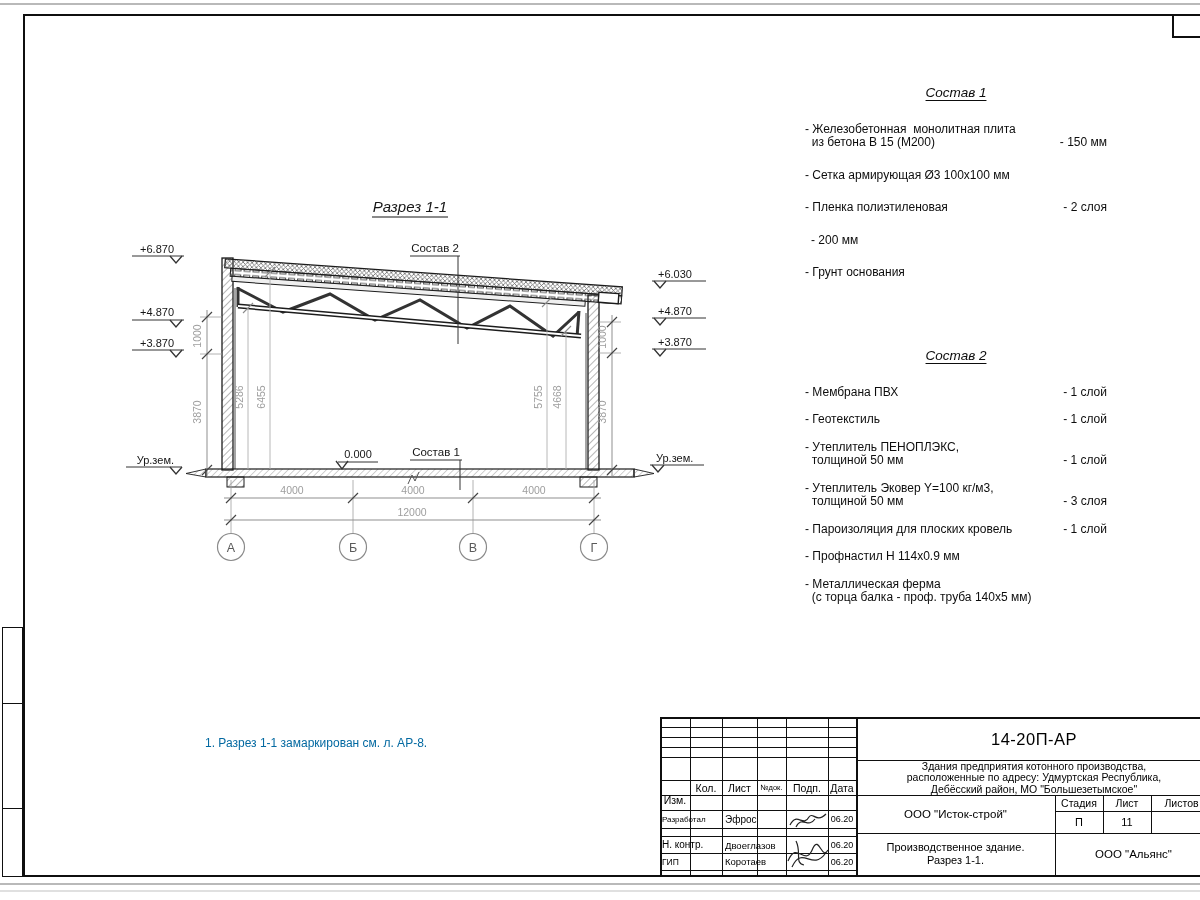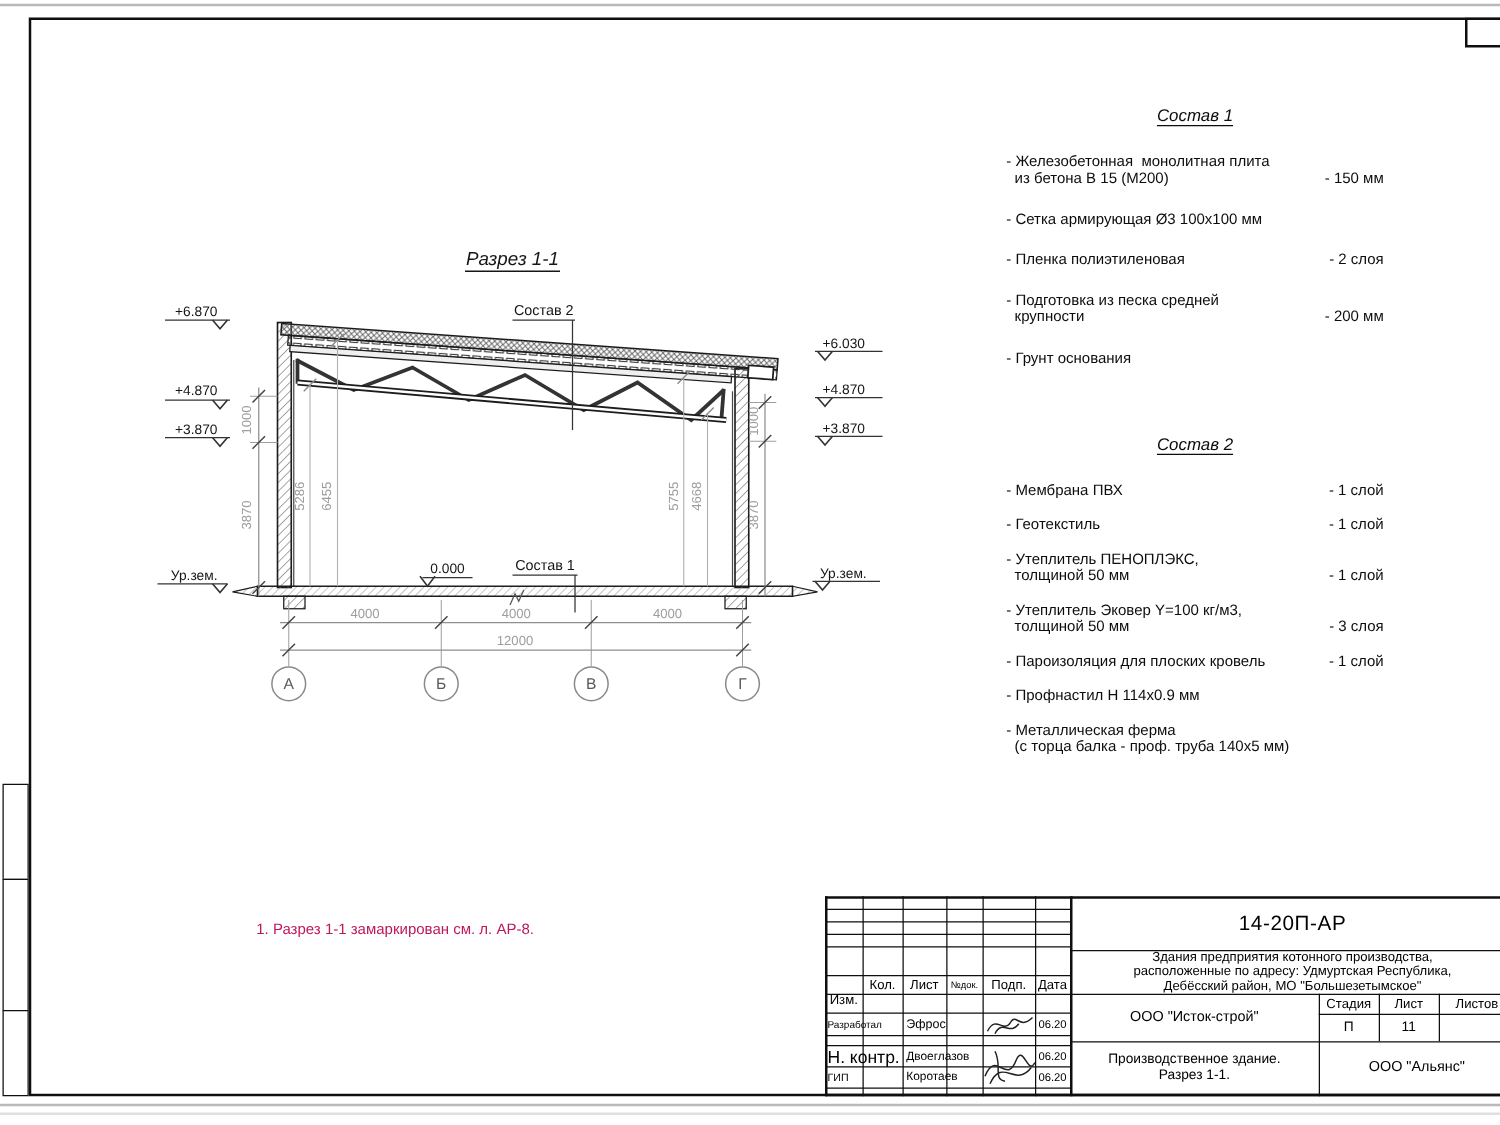--- a/index.html
+++ b/index.html
@@ -16,21 +16,21 @@
   .lm-box{position:absolute;left:2px;width:21px;border:1.5px solid #0f0f0f;
     box-sizing:border-box;background:#fff;}
   
   .sostav{position:absolute;width:302px;font-size:12px;line-height:13.5px;color:#0d0d0d;}
   .sostav .s-title{text-align:center;font-style:italic;font-size:13.5px;
     text-decoration:underline;text-underline-offset:3px;margin-bottom:23px;}
   .s-item{display:flex;justify-content:space-between;align-items:flex-end;}
   .s-text{white-space:pre-wrap;}
   .s-val{white-space:nowrap;padding-left:6px;}
   .gap19{margin-bottom:19px;} .gap13{margin-bottom:14px;justify-content:space-between;}
-  .note{position:absolute;left:205px;top:736px;font-size:12px;color:#be185d;}
+  .note{position:absolute;left:205px;top:736px;font-size:12px;color:#0369a1;}
   
   .tb{position:absolute;left:660px;top:717px;width:552px;height:160px;}
   .tb .hl{position:absolute;background:#0f0f0f;height:1px;}
   .tb .vl{position:absolute;background:#0f0f0f;width:1px;}
   .tb .thick{height:2px;}
   .tb .vthick{width:2px;}
   .tb .cell{position:absolute;display:flex;align-items:center;justify-content:center;
     text-align:center;color:#000;}
   .tb .left-lab{justify-content:flex-start;text-align:left;}
   .pre{white-space:pre-line;}
@@ -224,22 +224,20 @@
   </div>
   <div class="s-item gap19">
     <span class="s-text">- Сетка армирующая Ø3 100х100 мм</span>
     <span class="s-val"></span>
   </div>
   <div class="s-item gap19">
     <span class="s-text">- Пленка полиэтиленовая</span>
     <span class="s-val">-  2 слоя</span>
   </div>
   <div class="s-item gap19">
-    <span class="s-text">- Подготовка из песка средней
-  крупности</span>
     <span class="s-val">- 200 мм</span>
   </div>
   <div class="s-item">
     <span class="s-text">- Грунт основания</span>
     <span class="s-val"></span>
   </div>
 </div>
 
 <div class="sostav" style="left:805px;top:349px;">
   <div class="s-title">Состав 2</div>
@@ -314,21 +312,21 @@
   <div class="cell" style="left:0;top:63px;width:30px;height:15px;font-size:10.5px;margin-top:12px;">Изм.</div>
   <div class="cell" style="left:30px;top:63px;width:32px;height:15px;font-size:10.5px;">Кол.</div>
   <div class="cell" style="left:62px;top:63px;width:35px;height:15px;font-size:10.5px;">Лист</div>
   <div class="cell" style="left:97px;top:63px;width:29px;height:15px;font-size:7.5px;">№док.</div>
   <div class="cell" style="left:126px;top:63px;width:42px;height:15px;font-size:10.5px;">Подп.</div>
   <div class="cell" style="left:168px;top:63px;width:28px;height:15px;font-size:10.5px;">Дата</div>
 
   <div class="cell left-lab" style="left:2px;top:93px;width:60px;height:18px;font-size:8px;">Разработал</div>
   <div class="cell left-lab" style="left:65px;top:93px;width:60px;height:18px;font-size:10px;">Эфрос</div>
   <div class="cell" style="left:168px;top:93px;width:28px;height:18px;font-size:9px;">06.20</div>
-  <div class="cell left-lab" style="left:2px;top:119px;width:60px;height:17px;font-size:14px;">Н. контр.</div>
+  <div class="cell left-lab" style="left:2px;top:119px;width:60px;height:17px;font-size:10px;">Н. контр.</div>
   <div class="cell left-lab" style="left:65px;top:120px;width:62px;height:17px;font-size:9.5px;">Двоеглазов</div>
   <div class="cell" style="left:168px;top:119px;width:28px;height:17px;font-size:9px;">06.20</div>
   <div class="cell left-lab" style="left:2px;top:136px;width:60px;height:17px;font-size:8.5px;">ГИП</div>
   <div class="cell left-lab" style="left:65px;top:136px;width:62px;height:17px;font-size:9.5px;">Коротаев</div>
   <div class="cell" style="left:168px;top:136px;width:28px;height:17px;font-size:9px;">06.20</div>
 
   <svg class="abs" style="left:127px;top:92px;" width="42" height="22" viewBox="0 0 42 22">
     <path d="M3,16 C10,2 16,19 22,8 C26,2 29,15 39,5 M9,18 C15,6 21,20 28,10" stroke="#222" stroke-width="1.2" fill="none"></path>
   </svg>
   <svg class="abs" style="left:124px;top:116px;" width="46" height="42" viewBox="0 0 46 42">

